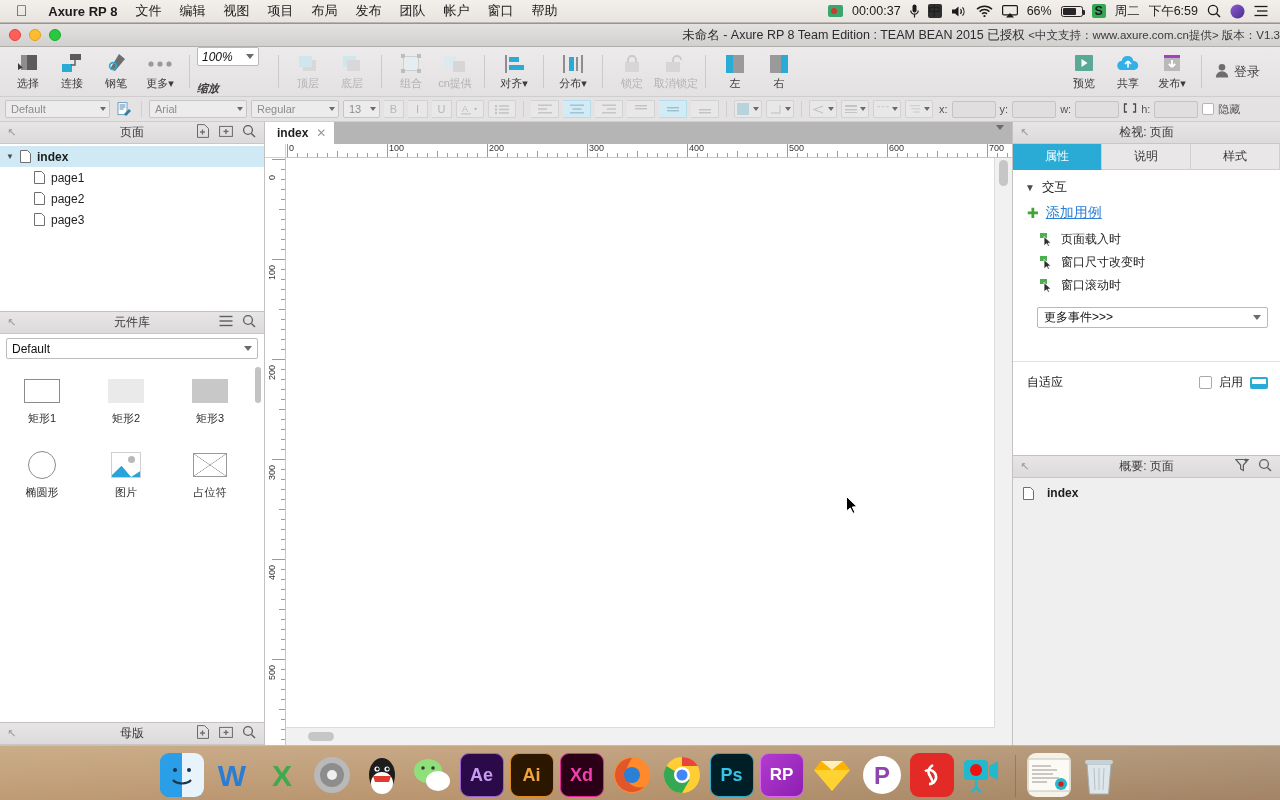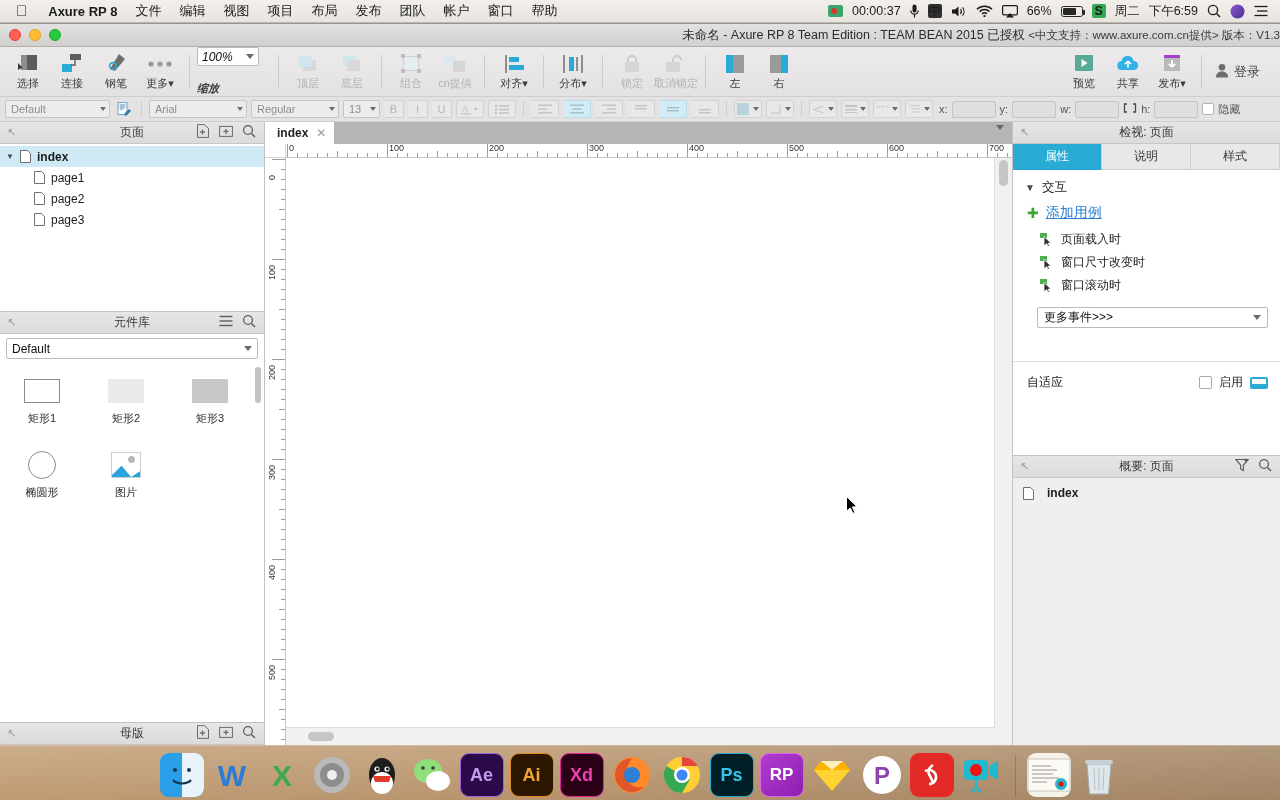--- a/index.html
+++ b/index.html
@@ -883,20 +883,26 @@
             </div>
             <div class="lib-item">
               <span class="shape">
                 <span class="sh-img">
                     <span class="sky"></span>
                     <span class="sun"></span>
                     <span class="hill"></span>
                   </span>
               </span>
               <span class="nm">图片</span>
+            </div>
+            <div class="lib-item">
+              <span class="shape">
+                  <span class="sh-ph"></span>
+                </span>
+              <span class="nm">占位符</span>
             </div>
             <div class="lib-scroll"></div>
           </div>
         </div>
 
         <div class="master-pane">
           <div class="panel-hdr">
             <span class="lglyph">↖</span>
             <span class="ttl">母版</span>
             <span class="acts">

